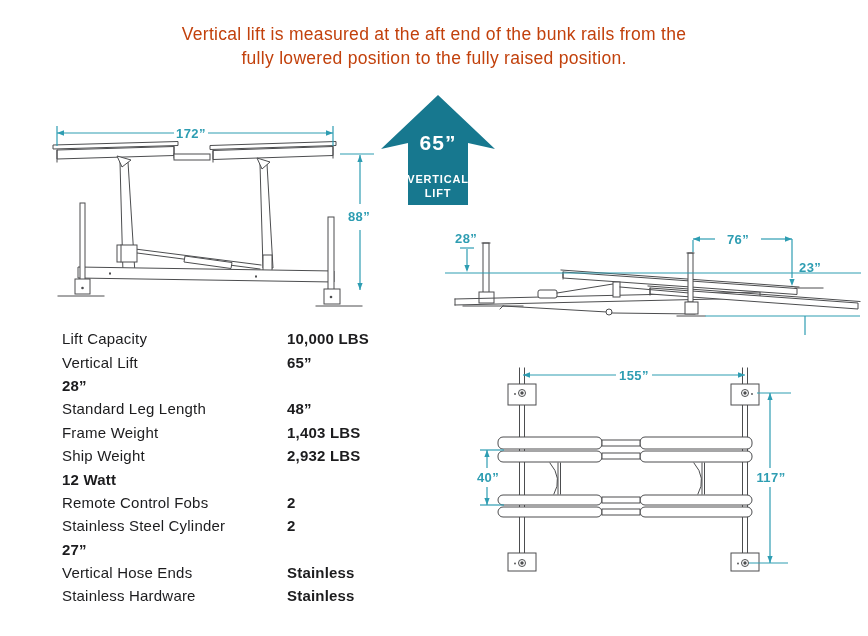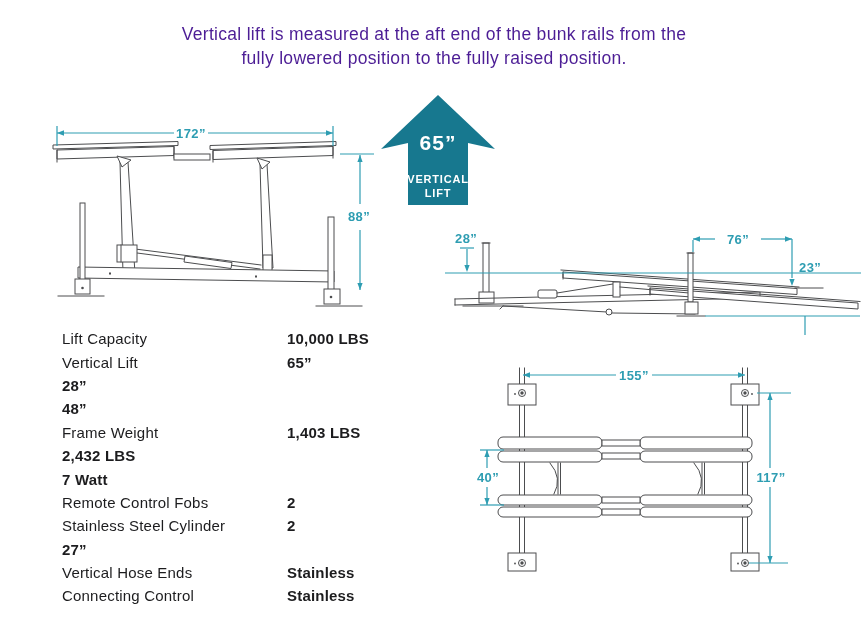--- a/index.html
+++ b/index.html
@@ -1,20 +1,20 @@
 <!DOCTYPE html>
 <html><head>
 <meta charset="utf-8">
 <style>
   :root{ --teal:#2e9db2; --arrow-teal:#17788f; --ink:#4c4d4f; }
   html,body{margin:0;padding:0;background:#fff;}
   .canvas{position:relative;width:868px;height:636px;background:#fff;overflow:hidden;
           font-family:"Liberation Sans",sans-serif;}
   .header-note{position:absolute;left:0;top:22px;width:100%;text-align:center;
-          color:#4c1d95;font-size:17.5px;line-height:24px;letter-spacing:.3px;}
+          color:#c2410c;font-size:17.5px;line-height:24px;letter-spacing:.3px;}
   .abs{position:absolute;}
   
   svg .s{stroke:var(--ink);stroke-width:1;fill:none;stroke-linecap:square;}
   svg .sf{stroke:var(--ink);stroke-width:1;fill:#fff;}
   svg .sd{fill:var(--ink);stroke:none;}
   svg .t{stroke:var(--teal);stroke-width:1.2;fill:none;stroke-linecap:butt;}
   svg .tf{fill:var(--teal);stroke:none;}
   svg .dim-label{fill:var(--teal);font:bold 13px "Liberation Sans",sans-serif;letter-spacing:.4px;}
   svg .arrow-num{fill:#fff;font:bold 21px "Liberation Sans",sans-serif;letter-spacing:1px;}
   svg .arrow-word{fill:#fff;font:bold 11px "Liberation Sans",sans-serif;letter-spacing:.8px;}
@@ -171,49 +171,51 @@
         <span class="spec-value">10,000 LBS</span>
       </div>
     <div class="spec-row">
         <span class="spec-label">Vertical Lift</span>
         <span class="spec-value">65”</span>
       </div>
     <div class="spec-row">
         <span class="spec-value">28”</span>
       </div>
     <div class="spec-row">
+        <span class="spec-label">Standard Leg Length</span>
         <span class="spec-value">48”</span>
       </div>
     <div class="spec-row">
         <span class="spec-label">Frame Weight</span>
         <span class="spec-value">1,403 LBS</span>
       </div>
     <div class="spec-row">
-        <span class="spec-value">2,432 LBS</span>
-      </div>
-    <div class="spec-row">
-        <span class="spec-value">7 Watt</span>
+        <span class="spec-label">Ship Weight</span>
+        <span class="spec-value">2,932 LBS</span>
+      </div>
+    <div class="spec-row">
+        <span class="spec-value">12 Watt</span>
       </div>
     <div class="spec-row">
         <span class="spec-label">Remote Control Fobs</span>
         <span class="spec-value">2</span>
       </div>
     <div class="spec-row">
         <span class="spec-label">Stainless Steel Cylinder</span>
         <span class="spec-value">2</span>
       </div>
     <div class="spec-row">
         <span class="spec-value">27”</span>
       </div>
     <div class="spec-row">
         <span class="spec-label">Vertical Hose Ends</span>
         <span class="spec-value">Stainless</span>
       </div>
     <div class="spec-row">
-        <span class="spec-label">Connecting Control</span>
+        <span class="spec-label">Stainless Hardware</span>
         <span class="spec-value">Stainless</span>
       </div>
   </div>
 
   <svg class="abs" style="left:476px;top:356px" width="392" height="266" viewBox="0 0 392 266">
     <g>
 
       <line class="s" x1="43.5" y1="12" x2="43.5" y2="213"></line>
       <line class="s" x1="48.5" y1="12" x2="48.5" y2="213"></line>
       <line class="s" x1="266.5" y1="12" x2="266.5" y2="213"></line>

